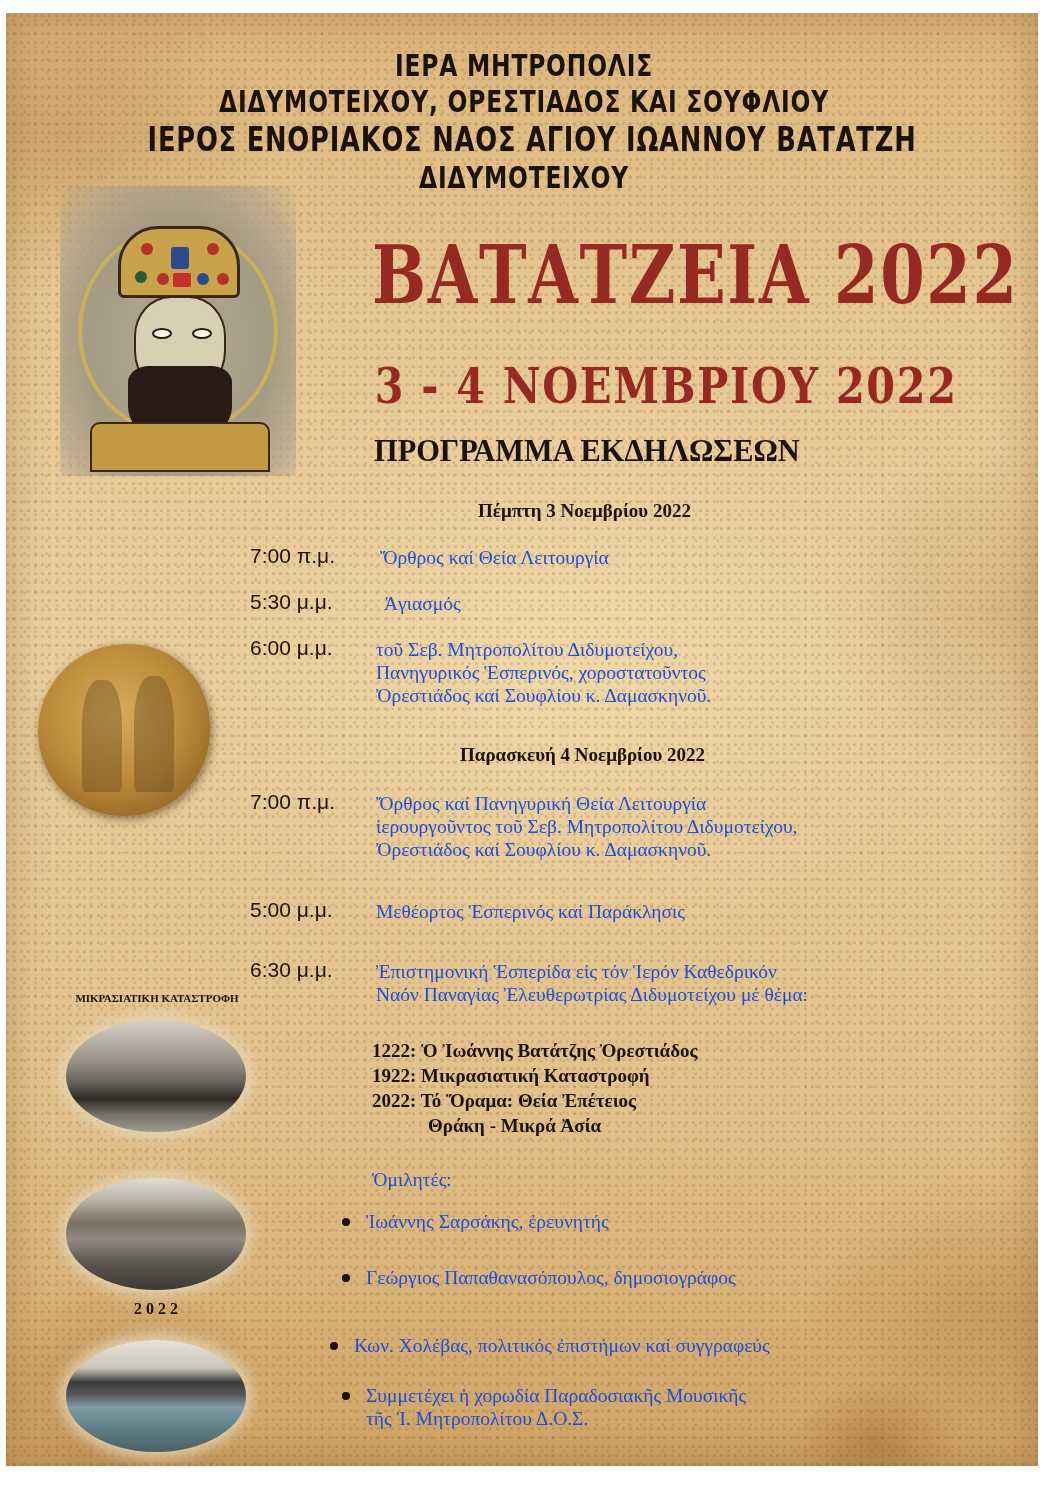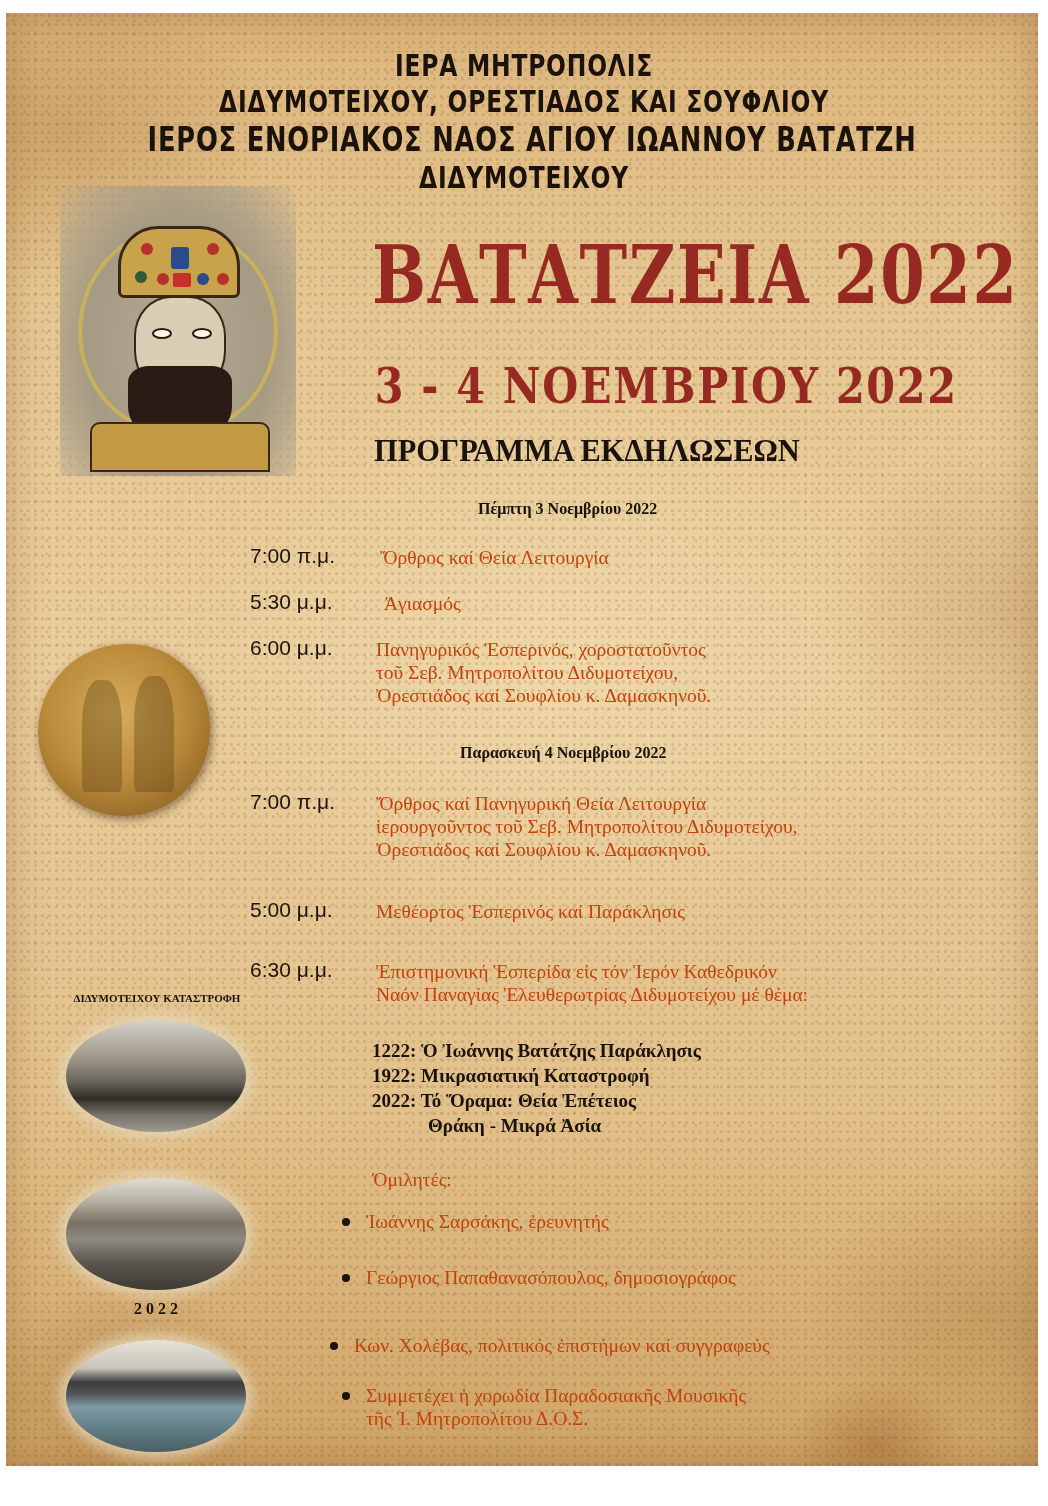--- a/index.html
+++ b/index.html
@@ -24,23 +24,23 @@
     background-size:7px 9px, 11px 13px;
     pointer-events:none;
   }
   .abs{position:absolute;}
   .byz{font-family:"DejaVu Sans",sans-serif;font-weight:bold;color:#1c120c;letter-spacing:1px;transform:scaleX(.78);transform-origin:center;white-space:nowrap;}
   .hdr{left:0;width:1048px;text-align:center;}
   .red{color:#962a22;}
   .title{font-family:"DejaVu Serif",serif;font-weight:bold;font-size:80px;letter-spacing:2px;transform:scaleX(.80);transform-origin:center;white-space:nowrap;}
   .dates{font-family:"DejaVu Serif",serif;font-weight:bold;font-size:48px;letter-spacing:2px;transform:scaleX(.86);transform-origin:center;white-space:nowrap;}
   .prog{font-family:"Liberation Serif",serif;font-weight:bold;font-size:32px;color:#1a120c;white-space:nowrap;transform:scaleX(.95);transform-origin:left;}
-  .dayh{font-family:"Liberation Serif",serif;font-weight:bold;font-size:16px;color:#1a120c;white-space:nowrap;}
+  .dayh{font-family:"Liberation Serif",serif;font-weight:bold;font-size:19px;color:#1a120c;white-space:nowrap;}
   .time{font-family:Liberation Sans, sans-serif;font-size:21px;color:#1d140d;white-space:nowrap;}
-  .ev{font-family:"Liberation Serif",serif;font-size:19.5px;color:#c2410c;line-height:23px;white-space:nowrap;}
+  .ev{font-family:"Liberation Serif",serif;font-size:19.5px;color:#1d4ed8;line-height:23px;white-space:nowrap;}
   .theme{font-family:"Liberation Serif",serif;font-weight:bold;font-size:19px;color:#1a120c;line-height:25px;white-space:nowrap;}
   .bullet{display:inline-block;width:8px;height:8px;border-radius:50%;background:#1a120c;margin-right:16px;vertical-align:middle;position:relative;top:-2px;}
   .caption{font-family:"Liberation Serif",serif;font-weight:bold;color:#1c120c;white-space:nowrap;text-align:center;}
   
   .icon-img{left:60px;top:186px;width:236px;height:290px;
     background:radial-gradient(ellipse at 50% 55%, #b5aa93 0%, #a59a83 55%, rgba(170,160,140,.6) 80%, rgba(220,190,140,0) 100%);
     border-radius:6px;}
   .halo{position:absolute;left:18px;top:40px;width:200px;height:210px;border-radius:50%;border:4px solid #c9b15b;box-sizing:border-box;}
   .crown{position:absolute;left:58px;top:40px;width:122px;height:72px;background:#c9a24c;border-radius:40px 40px 6px 6px;border:3px solid #3a2616;box-sizing:border-box;}
   .crown i{position:absolute;width:12px;height:12px;border-radius:50%;}
@@ -106,22 +106,22 @@
 <div class="abs dayh" style="left:478px;top:500px;">Πέμπτη 3 Νοεμβρίου 2022</div>
 
 <div class="abs time" style="left:250px;top:544px;">7:00 π.μ.</div>
 <div class="abs ev" style="left:380px;top:546px;">Ὄρθρος καί Θεία Λειτουργία</div>
 
 <div class="abs time" style="left:250px;top:590px;">5:30 μ.μ.</div>
 <div class="abs ev" style="left:384px;top:592px;">Ἁγιασμός</div>
 
 <div class="abs time" style="left:250px;top:636px;">6:00 μ.μ.</div>
 <div class="abs ev" style="left:376px;top:638px;">
+  <div>τοῦ Σεβ. Μητροπολίτου  Διδυμοτείχου,</div>
   <div>Πανηγυρικός Ἑσπερινός, χοροστατοῦντος</div>
-  <div>τοῦ Σεβ. Μητροπολίτου  Διδυμοτείχου,</div>
   <div>Ὀρεστιάδος καί Σουφλίου κ. Δαμασκηνοῦ.</div>
 </div>
 
 <div class="abs coin">
   <div class="fig" style="left:44px;top:36px;width:40px;height:112px;"></div>
   <div class="fig" style="left:96px;top:32px;width:40px;height:116px;"></div>
 </div>
 
 <div class="abs dayh" style="left:460px;top:744px;">Παρασκευή 4 Νοεμβρίου 2022</div>
 
@@ -135,21 +135,21 @@
 <div class="abs time" style="left:250px;top:898px;">5:00 μ.μ.</div>
 <div class="abs ev" style="left:376px;top:900px;">Μεθέορτος Ἑσπερινός καί Παράκλησις</div>
 
 <div class="abs time" style="left:250px;top:958px;">6:30 μ.μ.</div>
 <div class="abs ev" style="left:376px;top:960px;">
   <div>Ἐπιστημονική Ἑσπερίδα εἰς τόν Ἱερόν Καθεδρικόν</div>
   <div>Ναόν Παναγίας Ἐλευθερωτρίας Διδυμοτείχου μέ θέμα:</div>
 </div>
 
 <div class="abs theme" style="left:372px;top:1038px;">
-  <div>1222: Ὁ Ἰωάννης Βατάτζης Παράκλησις</div>
+  <div>1222: Ὁ Ἰωάννης Βατάτζης Ὀρεστιάδος</div>
   <div>1922: Μικρασιατική Καταστροφή</div>
   <div>2022: Τό Ὅραμα: Θεία Ἐπέτειος</div>
   <div style="padding-left:56px;">Θράκη - Μικρά Ἀσία</div>
 </div>
 
 <div class="abs ev" style="left:372px;top:1168px;">Ὁμιλητές:</div>
 
 <div class="abs ev" style="left:342px;top:1210px;">
   <span class="bullet"></span><span>Ἰωάννης Σαρσάκης, ἐρευνητής</span>
 </div>
@@ -157,18 +157,18 @@
   <span class="bullet"></span><span>Γεώργιος Παπαθανασόπουλος, δημοσιογράφος</span>
 </div>
 <div class="abs ev" style="left:330px;top:1334px;">
   <span class="bullet"></span><span>Κων. Χολέβας, πολιτικός ἐπιστήμων καί συγγραφεύς</span>
 </div>
 <div class="abs ev" style="left:342px;top:1384px;">
   <span class="bullet"></span><span>Συμμετέχει ἡ χορωδία Παραδοσιακῆς Μουσικῆς</span>
   <div style="padding-left:24px;">τῆς Ἱ. Μητροπολίτου Δ.Ο.Σ.</div>
 </div>
 
-<div class="abs caption" style="left:44px;top:992px;width:226px;font-size:11px;">ΔΙΔΥΜΟΤΕΙΧΟΥ ΚΑΤΑΣΤΡΟΦΗ</div>
+<div class="abs caption" style="left:44px;top:992px;width:226px;font-size:11px;">ΜΙΚΡΑΣΙΑΤΙΚΗ ΚΑΤΑΣΤΡΟΦΗ</div>
 <div class="oval ov1"></div>
 <div class="abs caption" style="left:96px;top:1188px;width:120px;font-size:16px;">1 9 2 2</div>
 <div class="oval ov2"></div>
 <div class="abs caption" style="left:96px;top:1300px;width:120px;font-size:16px;">2 0 2 2</div>
 <div class="oval ov3"></div>
 
 </body></html>

